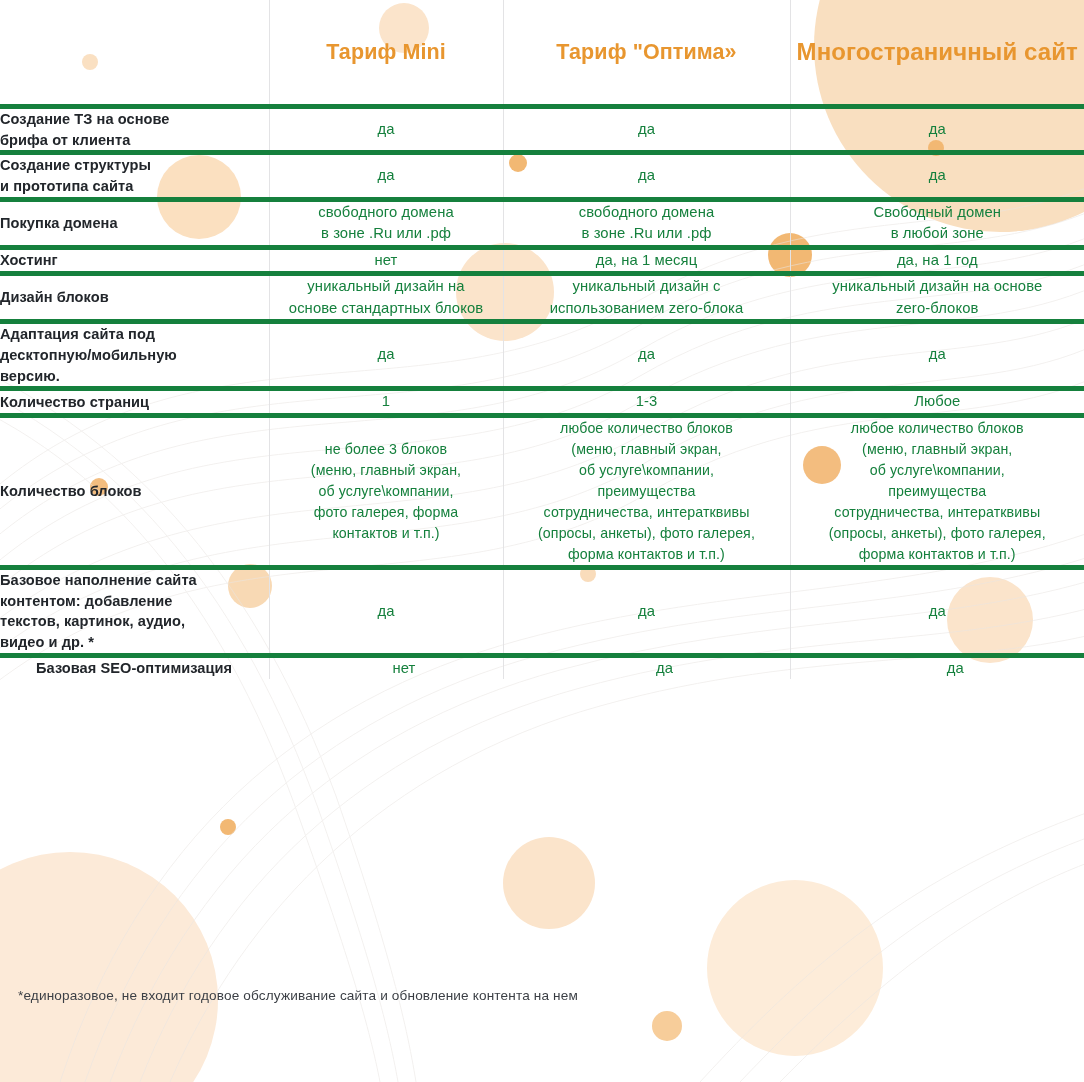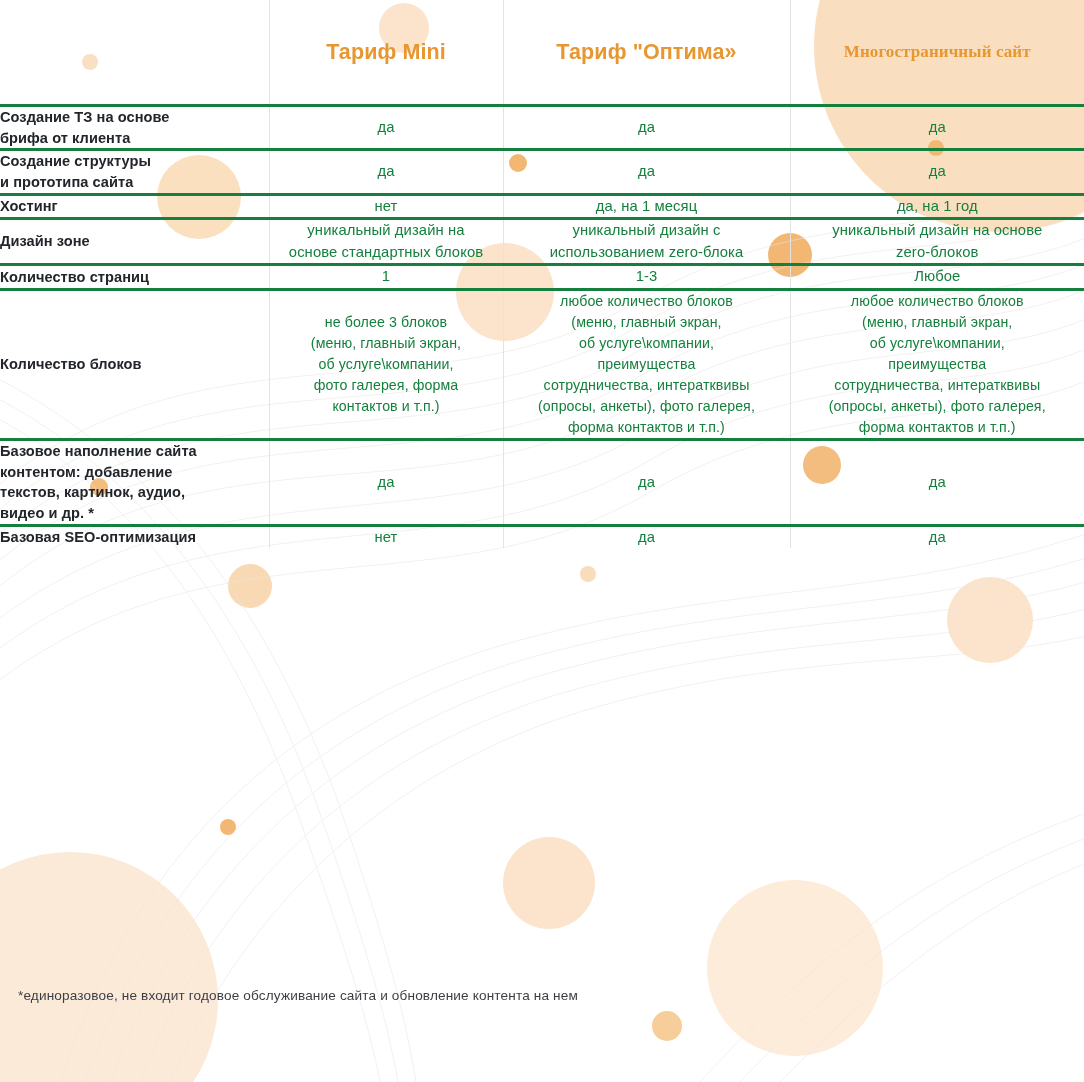--- a/index.html
+++ b/index.html
@@ -22,45 +22,45 @@
     border-collapse:collapse;
     table-layout:fixed;
     z-index:3;
   }
   #comparison-table col.c-feature{width:269px;}
   #comparison-table col.c-mini{width:234px;}
   #comparison-table col.c-optima{width:287px;}
   #comparison-table col.c-multi{width:294px;}
 
   #comparison-table td,#comparison-table th{
-    border-bottom:3px solid #15803d;
+    border-bottom:5px solid #15803d;
     border-right:1px solid #e3e3e5;
     padding:0;
     vertical-align:middle;
     background:transparent;
   }
   #comparison-table tr > *:last-child{border-right:none;}
-  #comparison-table tbody tr:last-child td{border-bottom:none;}
+  #comparison-table tbody tr:last-child td{border-bottom:none;padding-left:36px;}
 
   thead th{
     border-bottom:1px solid #d8d8da;
     height:104px;
     padding:0 10px 6px;
     text-align:center;
     vertical-align:middle;
   }
   thead th.h-feature{border-right:1px solid #e3e3e5;}
   .plan-title{
     color:#e8962f;
     font-weight:bold;
     font-size:21.5px;
     letter-spacing:.1px;
     line-height:1.25;
   }
-  .plan-title.wide{font-size:17px;font-family:Liberation Serif, serif;}
+  .plan-title.wide{font-size:24px;}
 
   td.feature-cell{
     padding:12px 12px 12px 18px;
     text-align:left;
     font-weight:bold;
     font-size:14.6px;
     line-height:1.42;
     color:#22262b;
     letter-spacing:.05px;
     margin-top:16px;
@@ -162,30 +162,42 @@
         <td class="value-cell">да</td>
         <td class="value-cell">да</td>
       </tr>
       <tr>
         <td class="feature-cell">Создание структуры<br>и прототипа сайта</td>
         <td class="value-cell">да</td>
         <td class="value-cell">да</td>
         <td class="value-cell">да</td>
       </tr>
       <tr>
+        <td class="feature-cell">Покупка домена</td>
+        <td class="value-cell">свободного домена<br>в зоне .Ru или .рф</td>
+        <td class="value-cell">свободного домена<br>в зоне .Ru или .рф</td>
+        <td class="value-cell">Свободный домен<br>в любой зоне</td>
+      </tr>
+      <tr>
         <td class="feature-cell">Хостинг</td>
         <td class="value-cell">нет</td>
         <td class="value-cell">да, на 1 месяц</td>
         <td class="value-cell">да, на 1 год</td>
       </tr>
       <tr>
-        <td class="feature-cell">Дизайн зоне</td>
+        <td class="feature-cell">Дизайн блоков</td>
         <td class="value-cell">уникальный дизайн на<br>основе стандартных блоков</td>
         <td class="value-cell">уникальный дизайн с<br>использованием zero-блока</td>
         <td class="value-cell">уникальный дизайн на основе<br>zero-блоков</td>
+      </tr>
+      <tr>
+        <td class="feature-cell">Адаптация сайта под<br>десктопную/мобильную<br>версию.</td>
+        <td class="value-cell">да</td>
+        <td class="value-cell">да</td>
+        <td class="value-cell">да</td>
       </tr>
       <tr>
         <td class="feature-cell">Количество страниц</td>
         <td class="value-cell">1</td>
         <td class="value-cell">1-3</td>
         <td class="value-cell">Любое</td>
       </tr>
       <tr>
         <td class="feature-cell">Количество блоков</td>
         <td class="value-cell small">не более 3 блоков<br>(меню, главный экран,<br>об услуге\компании,<br>фото галерея, форма<br>контактов и т.п.)</td>

